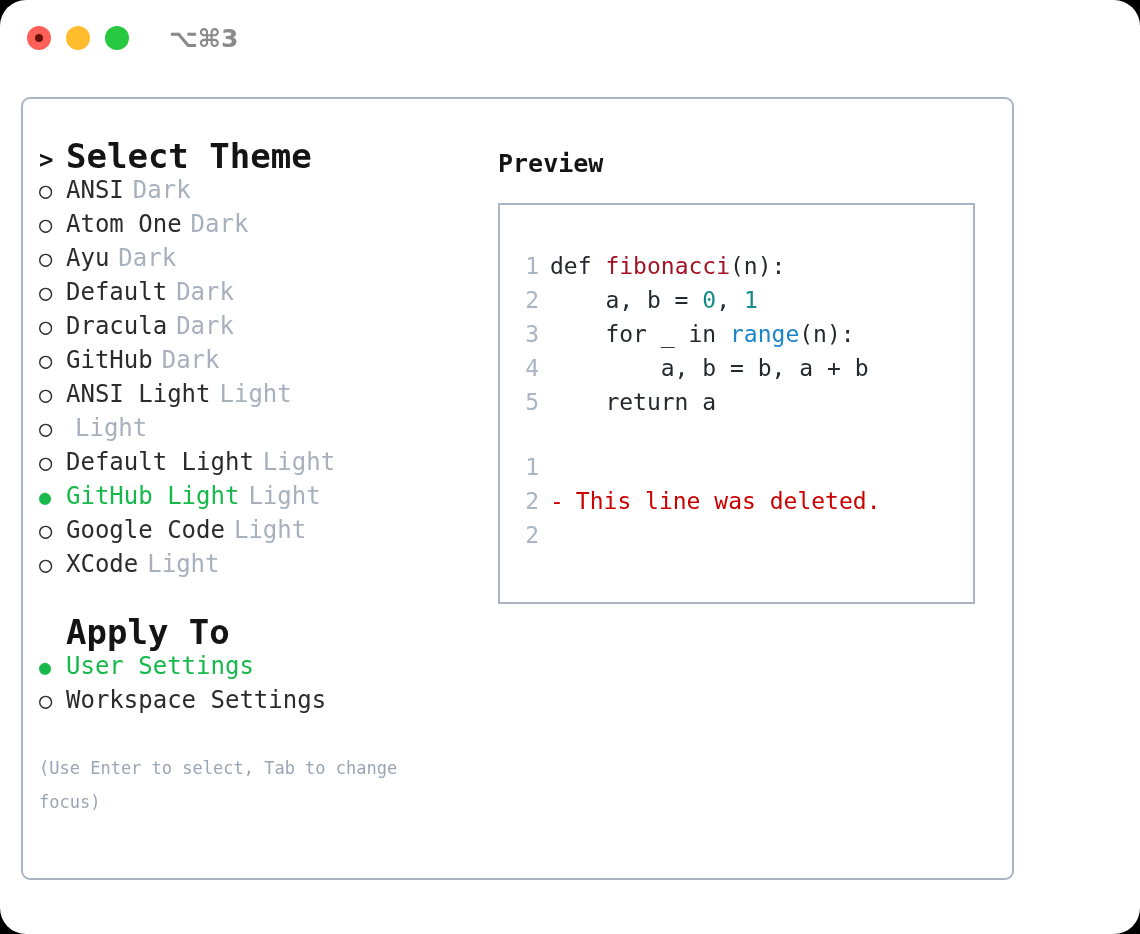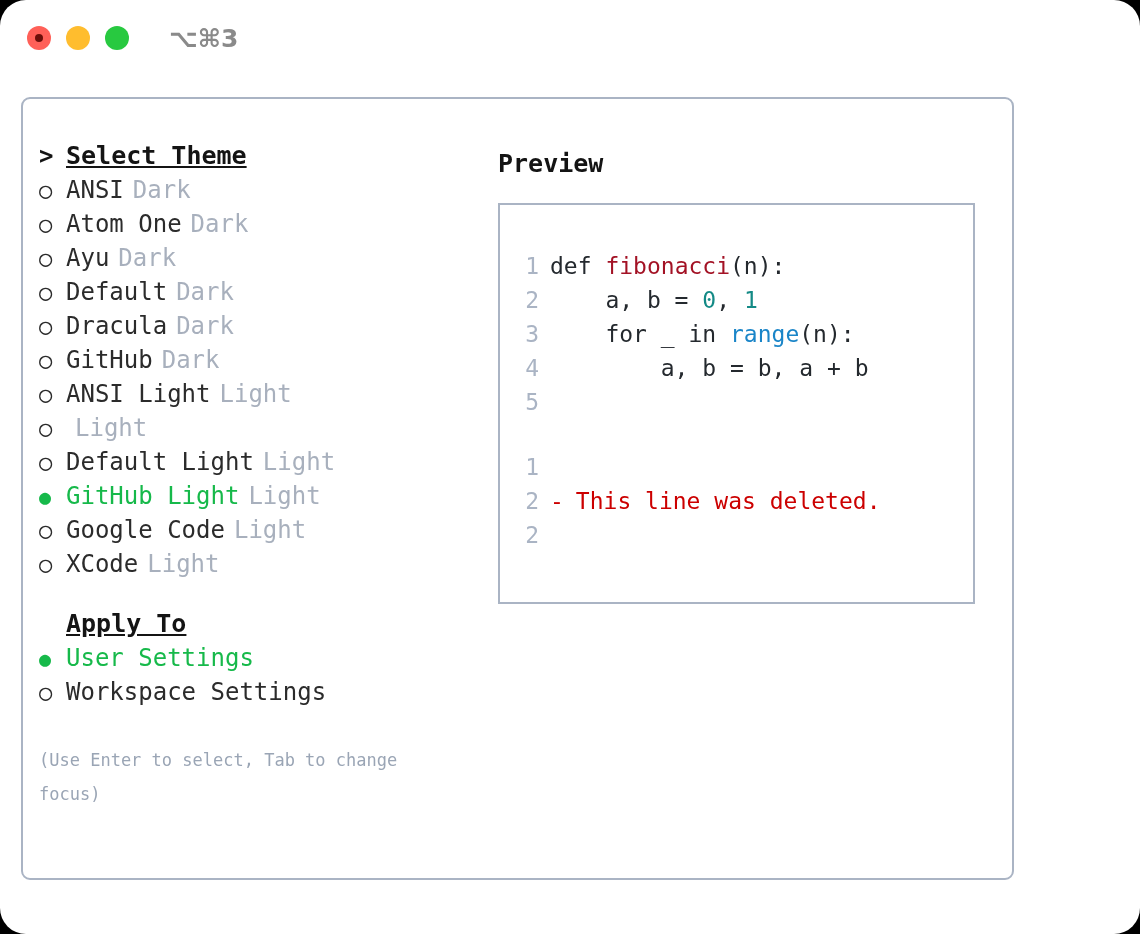--- a/index.html
+++ b/index.html
@@ -131,25 +131,24 @@
   .row.selected .row-label {
     color: #16b94a;
   }
   .row-suffix {
     color: #a8b0bd;
     padding-left: 9px;
   }
   .section-title {
     font-weight: 700;
     color: #141414;
-    font-size: 25px;
-    text-decoration: underline;
-  }
-
-  #apply-section { margin-top: 26px; }
+    font-size: 34px;
+  }
+
+  #apply-section { margin-top: 34px; }
 
   #hint {
     margin-top: 34px;
     font-size: 17px;
     line-height: 34px;
     color: #9aa5b5;
     width: 404px;
   }
 
   
@@ -261,21 +260,21 @@
     <div id="right-col">
       <div id="preview-title">Preview</div>
 
       <div id="preview-box">
         <div id="code-area">
           <div id="code-lines">
               <div class="code-line"><span class="lineno">1</span><span><span class="code-text">def </span><span class="tok-fn">fibonacci</span><span class="code-text">(n):</span></span></div>
               <div class="code-line"><span class="lineno">2</span><span><span class="code-text">    a, b = </span><span class="tok-num">0</span><span class="code-text">, </span><span class="tok-num">1</span></span></div>
               <div class="code-line"><span class="lineno">3</span><span><span class="code-text">    for _ in </span><span class="tok-call">range</span><span class="code-text">(n):</span></span></div>
               <div class="code-line"><span class="lineno">4</span><span><span class="code-text">        a, b = b, a + b</span></span></div>
-              <div class="code-line"><span class="lineno">5</span></div>
+              <div class="code-line"><span class="lineno">5</span><span><span class="code-text">    return a</span></span></div>
             </div>
           <div id="diff-lines" class="diff-block">
               <div class="code-line diff-context"><span class="lineno">1</span></div>
               <div class="code-line diff-del"><span class="lineno">2</span><span class="diff-text"><span class="diff-sign">-</span> This line was deleted.</span></div>
               <div class="code-line diff-add"><span class="lineno">2</span></div>
             </div>
         </div>
       </div>
     </div>
 

